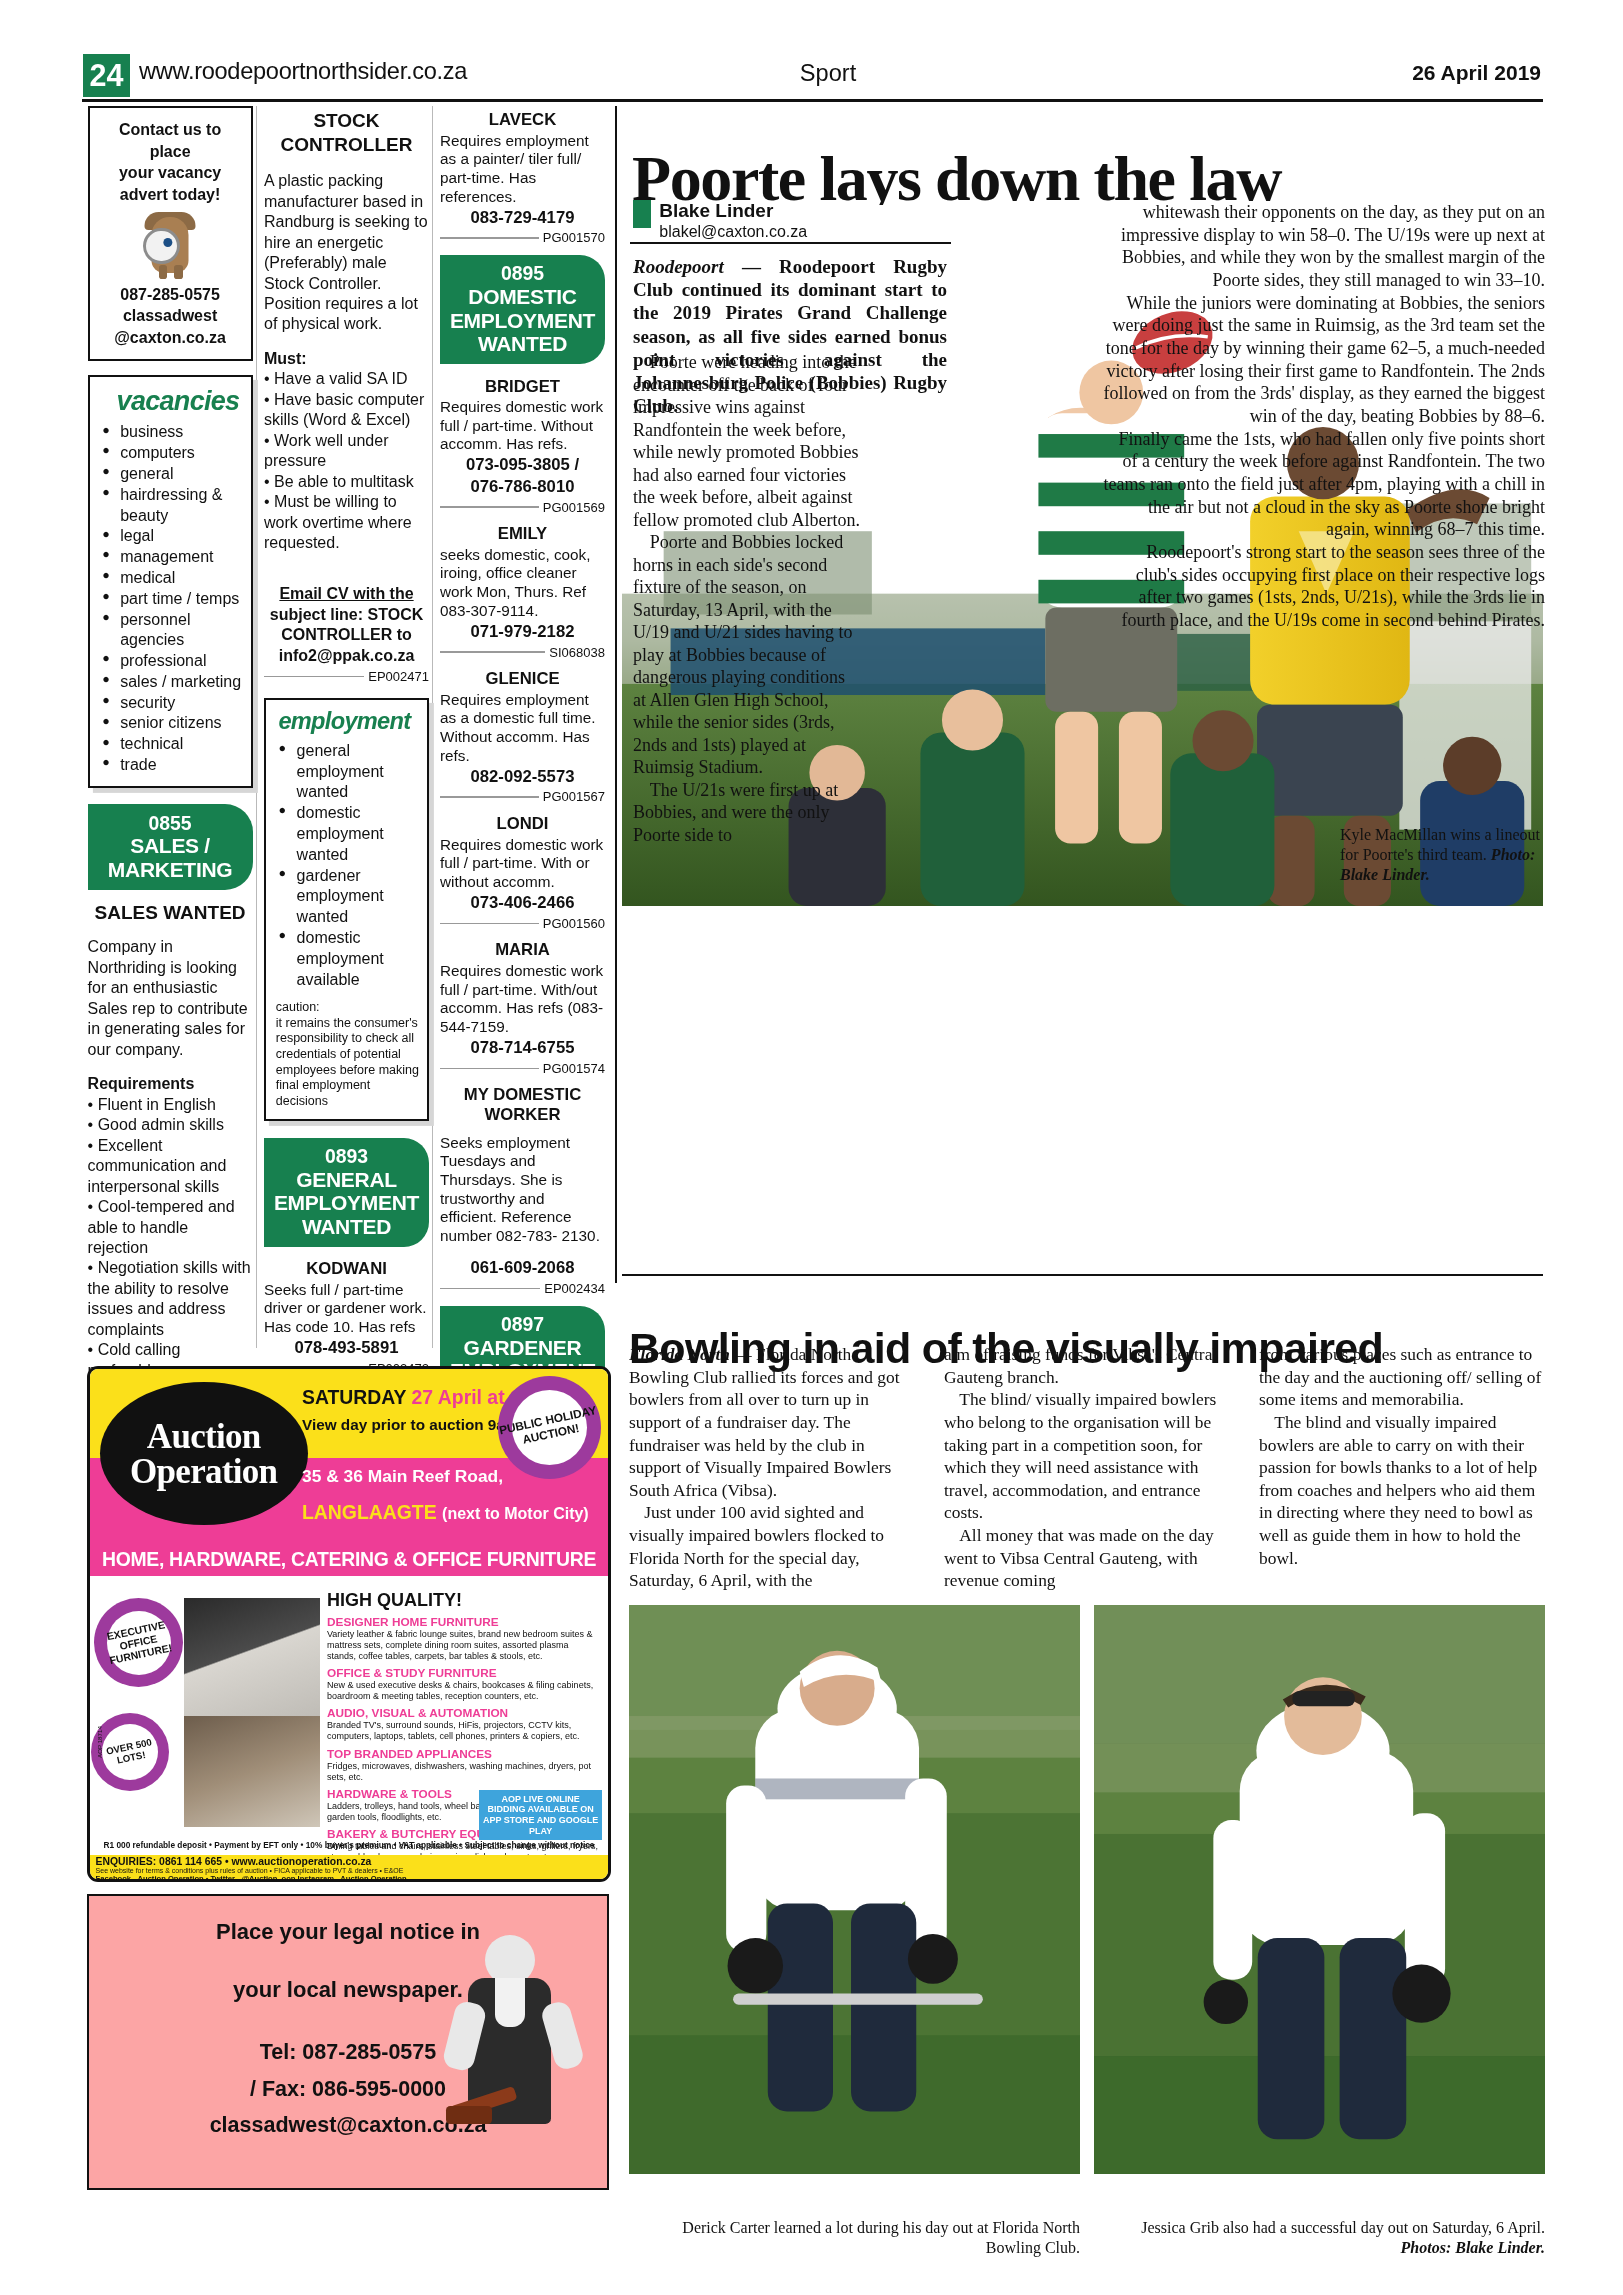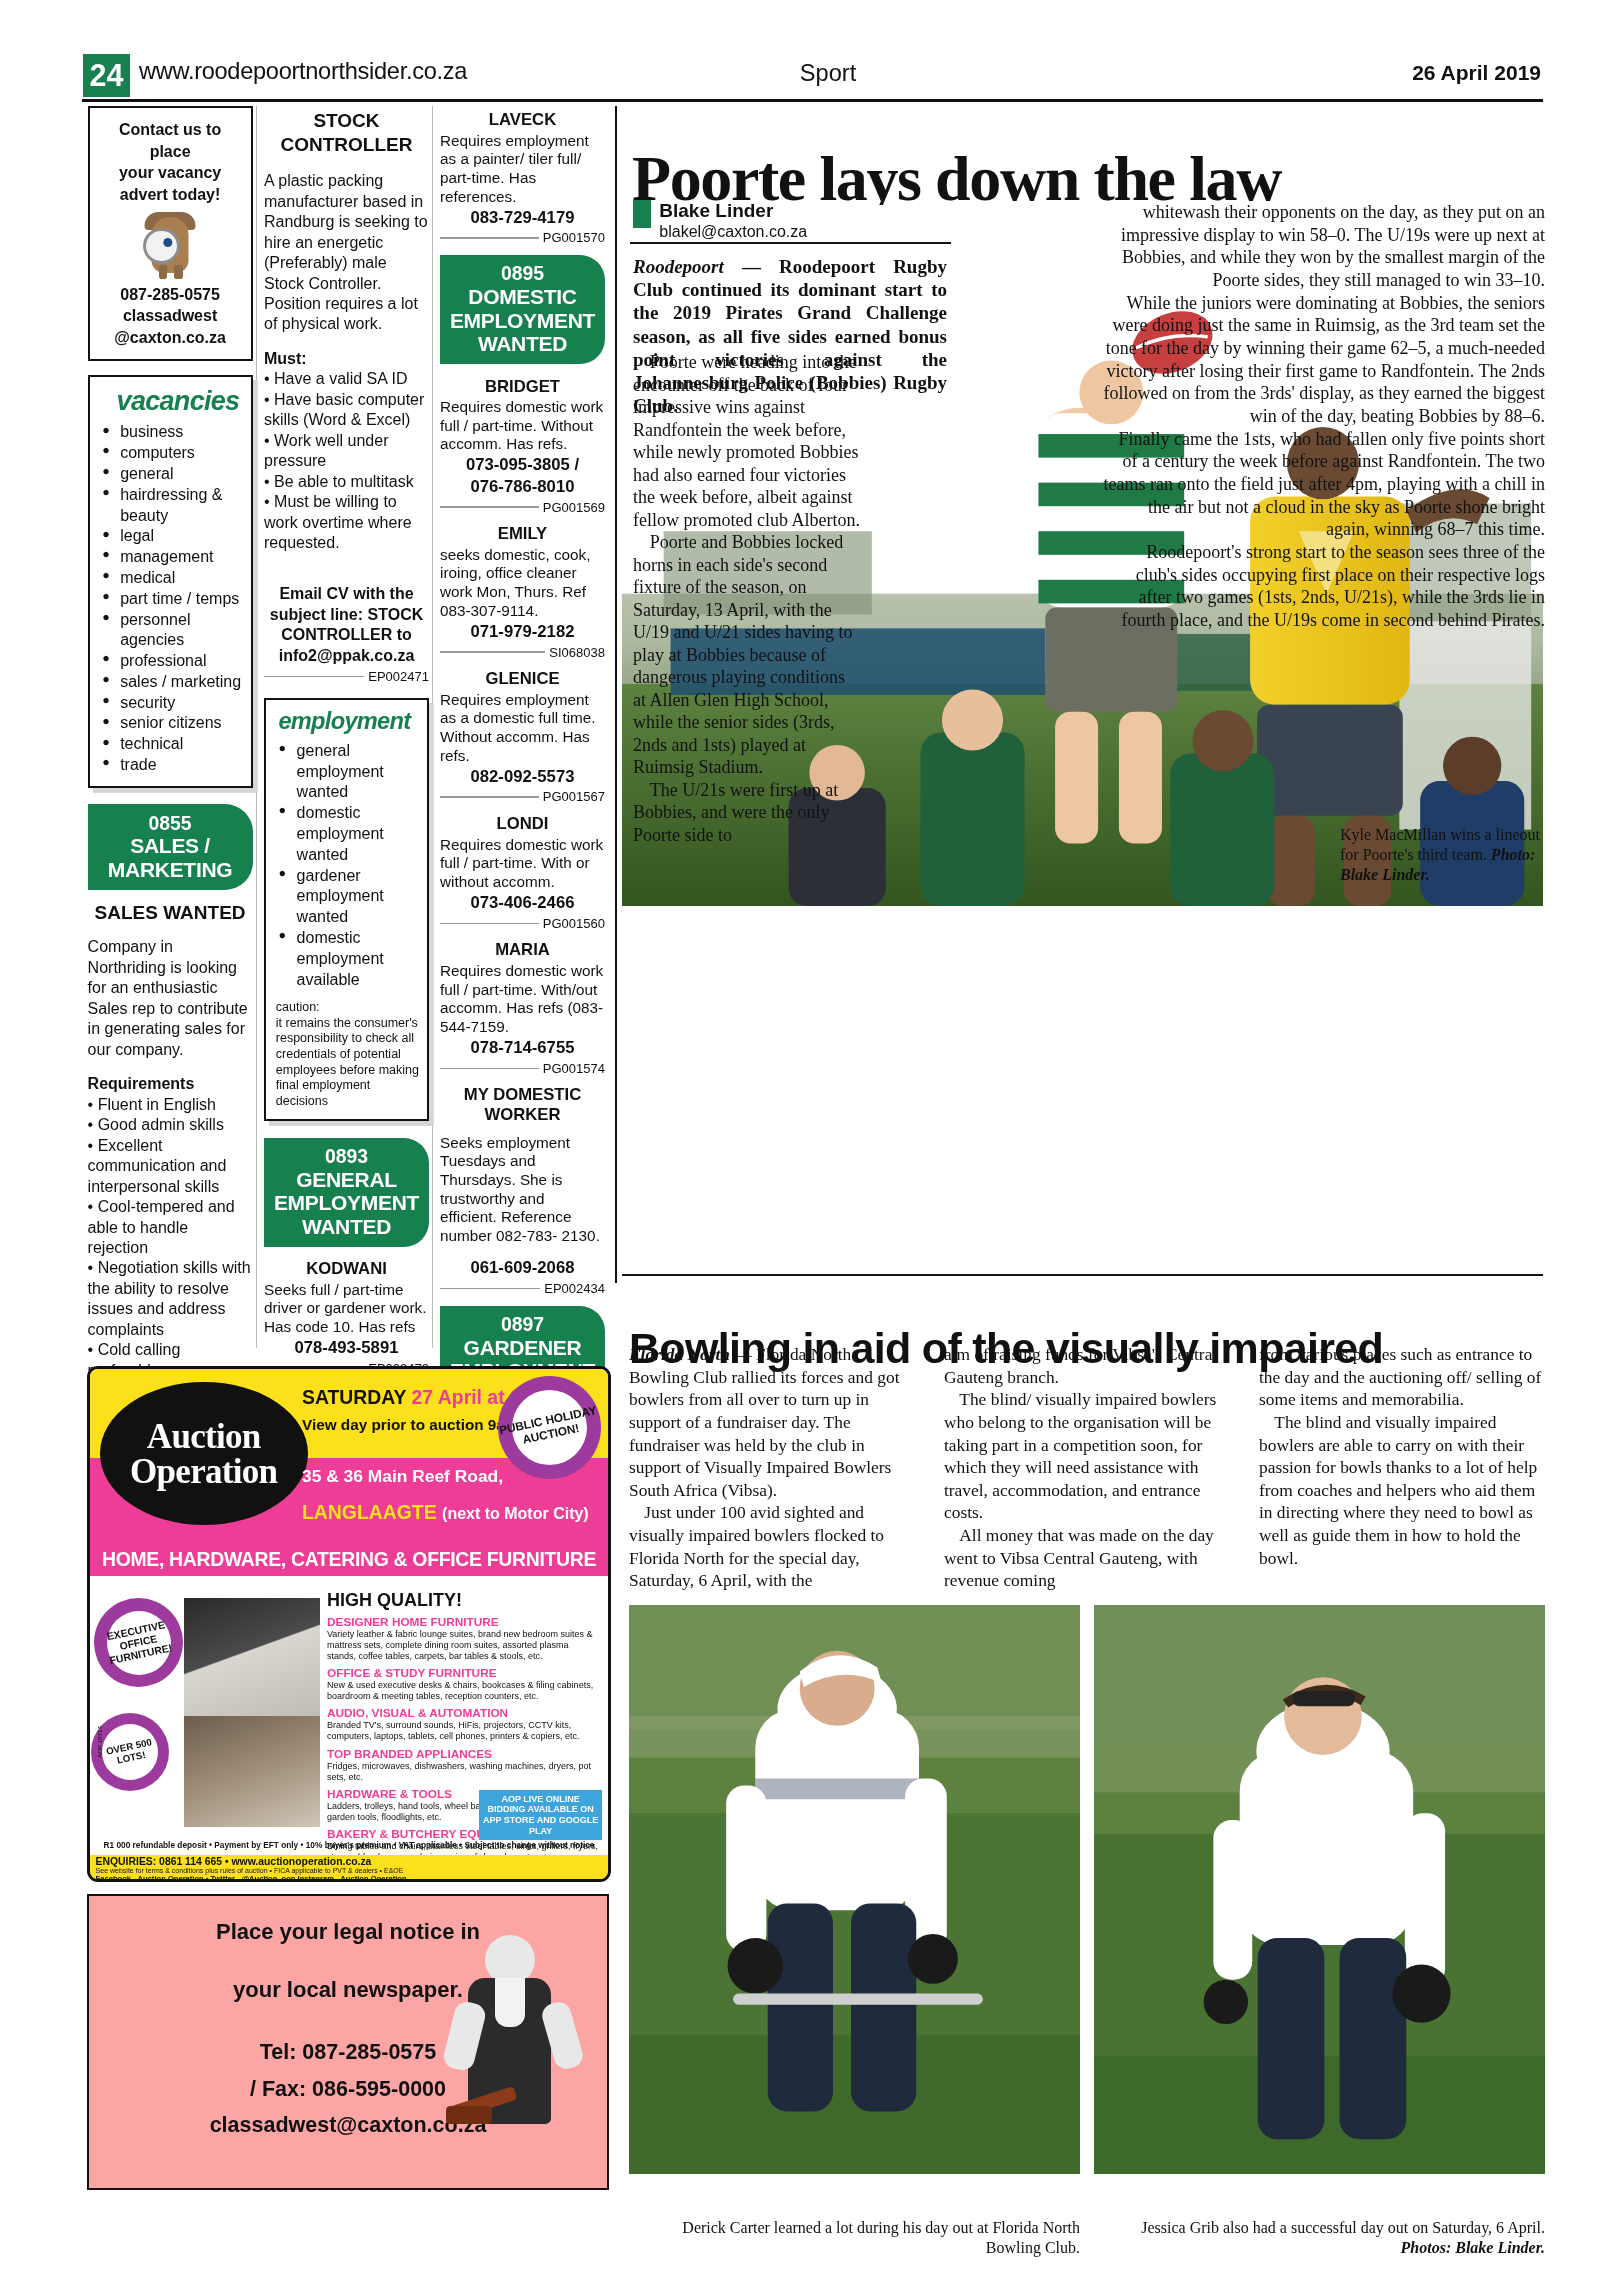--- a/index.html
+++ b/index.html
@@ -258,21 +258,21 @@
       <div class="ad">
         <div class="hd" style="font-size:19px;margin-top:4.2px;">STOCK</div>
         <div class="hd" style="font-size:19px;margin-bottom:14px;">CONTROLLER</div>
         <div class="blk">A plastic packing manufacturer based in Randburg is seeking to hire an energetic (Preferably) male Stock Controller. Position requires a lot of physical work.</div>
         <div class="blk bold" style="margin-top:14px;">Must:</div>
         <div class="blk">• Have a valid SA ID</div>
         <div class="blk">• Have basic computer skills (Word &amp; Excel)</div>
         <div class="blk">• Work well under pressure</div>
         <div class="blk">• Be able to multitask</div>
         <div class="blk">• Must be willing to work overtime where requested.</div>
-        <div class="blk bold ctr" style="margin-top:30.5px;">Email CV with the</div>
+        <div class="blk bold ctr" style="margin-top:30.5px;text-decoration:underline;">Email CV with the</div>
         <div class="blk bold ctr">subject line: STOCK</div>
         <div class="blk bold ctr">CONTROLLER to</div>
         <div class="blk bold ctr">info2@ppak.co.za</div>
         <div class="refrow">
             <div class="ln"></div>
             <div class="rf">EP002471</div>
           </div>
       </div>
 
       <div class="vacbox" style="margin-top:14px;">

